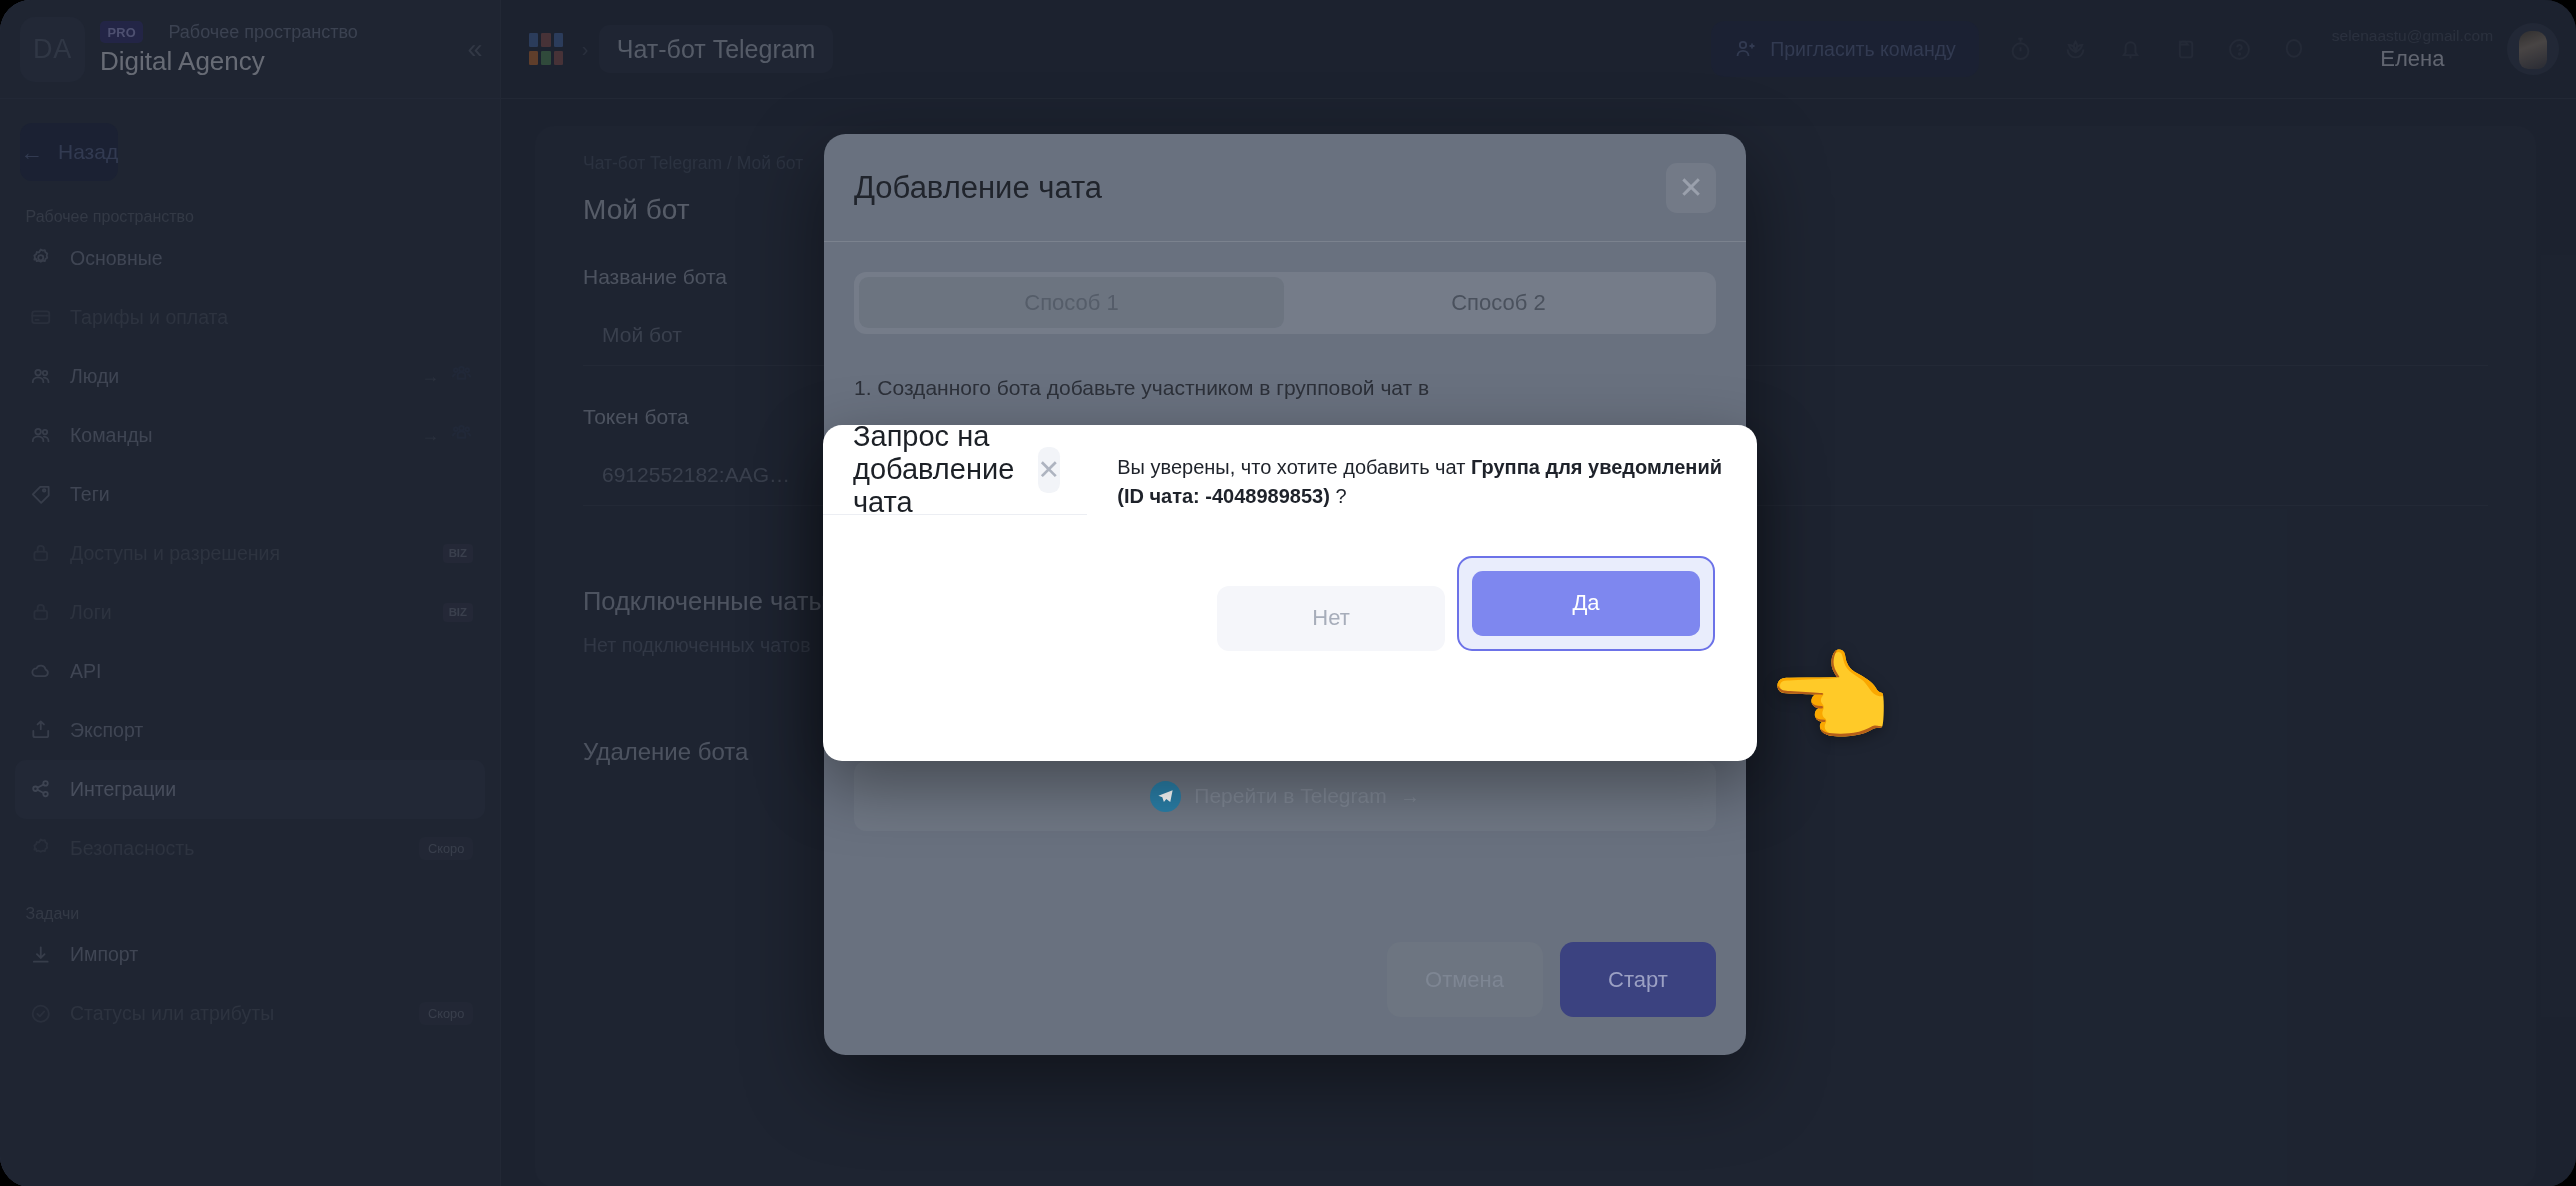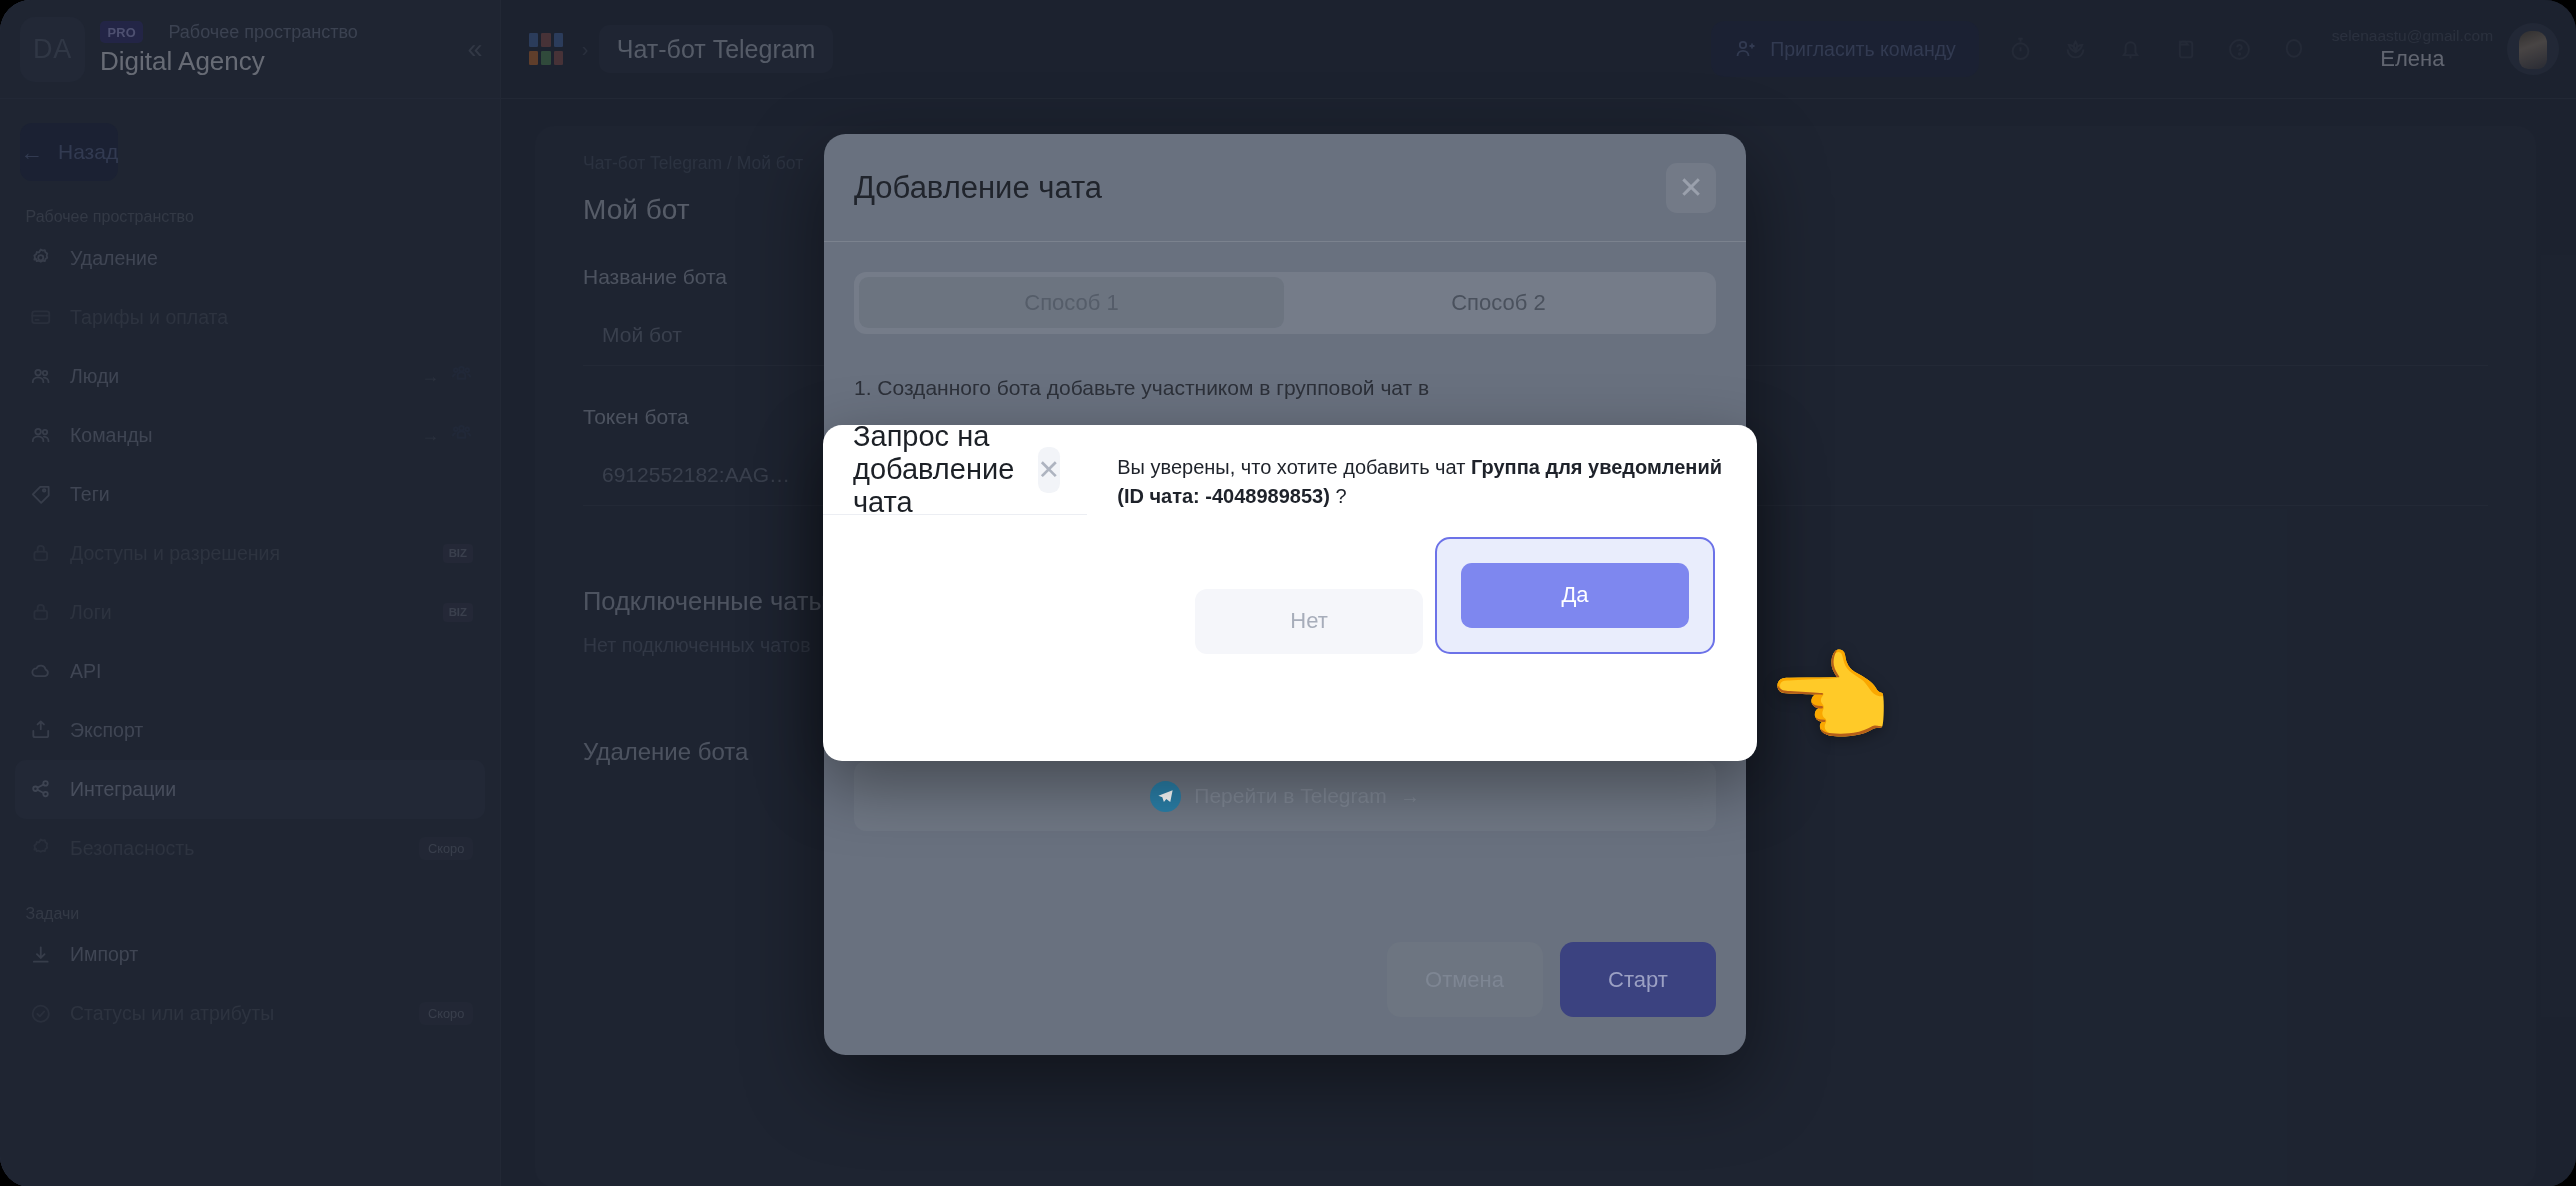--- a/index.html
+++ b/index.html
@@ -266,24 +266,25 @@
   .mi-foot {
     margin-top: 25.5px; padding: 0 12px 0 0;
     display: flex; justify-content: flex-end; align-items: flex-end; gap: 0;
   }
   .btn-no {
     width: 228px; height: 65px; border: none; border-radius: 12px;
     background: #f5f6fa; color: #a7adba; font-size: 22px; cursor: pointer;
   }
   .focus-ring {
     margin-left: 12px;
-    padding: 24px;
+    padding: 13px;
     border: 2px solid #6c72e8;
     border-radius: 15px;
     background: #e9edfc;
+    margin-top: 19px;
   }
   .btn-yes {
     width: 228px; height: 65px; border: none; border-radius: 10.8px;
     background: #7e87ef; color: #ffffff; font-size: 22px; cursor: pointer;
   }
 
   
   .hand {
     position: absolute; left: 1770px; top: 648px;
     font-size: 101px; line-height: 1;
@@ -317,21 +318,21 @@
 
     <div class="nav-section-title">Рабочее пространство</div>
     <nav id="nav-main">
         <div class="nav-item">
           <span class="nav-ic">
             <svg viewBox="0 0 24 24">
               <path fill="none" stroke="currentColor" stroke-width="1.7" stroke-linecap="round" stroke-linejoin="round" d="M12 4.2l1.8 1 2-.4.6 2 1.7 1.2-.5 2 .5 2-1.7 1.2-.6 2-2-.4-1.8 1-1.8-1-2 .4-.6-2L6 13.8l.5-2L6 9.8l1.7-1.2.6-2 2 .4z"></path>
               <circle cx="12" cy="12" r="2.4" fill="none" stroke="currentColor" stroke-width="1.7" stroke-linecap="round" stroke-linejoin="round"></circle>
             </svg>
           </span>
-          <span class="nav-lbl">Удаление</span>
+          <span class="nav-lbl">Основные</span>
           <span class="nav-right"></span>
         </div>
         <div class="nav-item dim">
           <span class="nav-ic">
             <svg viewBox="0 0 24 24">
               <rect x="4" y="7" width="16" height="11" rx="2.2" fill="none" stroke="currentColor" stroke-width="1.7" stroke-linecap="round" stroke-linejoin="round"></rect>
               <path fill="none" stroke="currentColor" stroke-width="1.7" stroke-linecap="round" stroke-linejoin="round" d="M4 11h16M7 15h3"></path>
             </svg>
           </span>
           <span class="nav-lbl">Тарифы и оплата</span>

